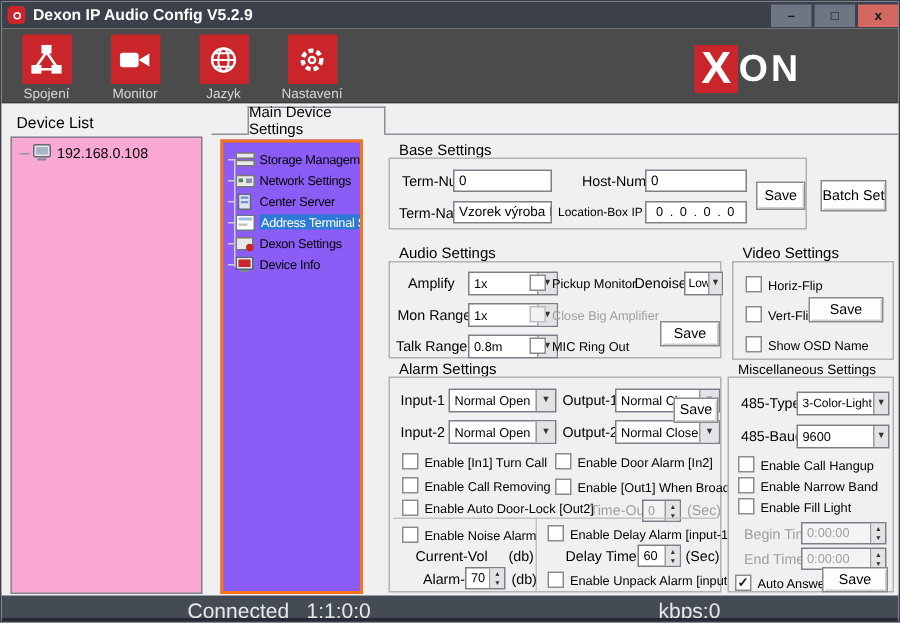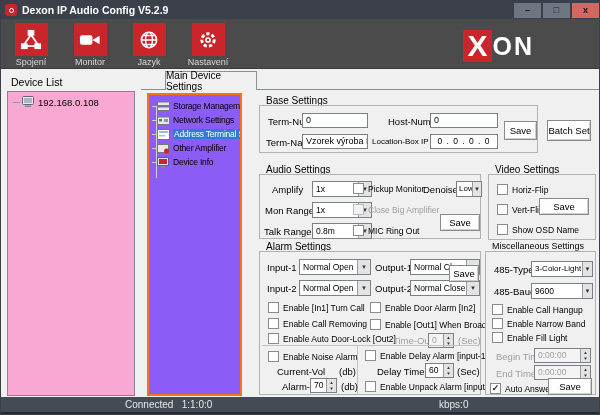--- a/index.html
+++ b/index.html
@@ -86,21 +86,21 @@
 
   .pbtn { position:absolute; background:#fdfdfd; border:1px solid #8a8a8a;
           box-shadow:inset 1px 1px 0 #fff, inset -1px -1px 0 #cfcfcf;
           font-size:9.5px; display:flex; align-items:center; justify-content:center; cursor:default; }
 
   .divider-h { position:absolute; height:1px; background:#c3c3c3; }
   .divider-v { position:absolute; width:1px; background:#c3c3c3; }
 
   
   .statusbar { position:absolute; left:0; right:0; top:396px; height:15px; background:#454b55;
-               color:#e8e8e8; font-size:10px; }
+               color:#e8e8e8; font-size:14px; }
   .statusbar span { position:absolute; top:2px; white-space:pre; }
   .bottom-strip { position:absolute; left:0; right:0; top:411px; height:4px; background:#262b33; }
 </style>
 </head>
 <body>
 
 <div class="window">
 
   <div class="titlebar">
     <div class="app-icon">
@@ -192,32 +192,40 @@
       <div class="tree-item">
         <svg width="13" height="11" viewBox="0 0 13 11">
           <rect x="0.5" y="2" width="12" height="7.5" fill="#e8e8e8" stroke="#777"></rect>
           <rect x="2" y="4" width="3" height="2.5" fill="#4a8a5a"></rect>
           <rect x="7" y="4" width="4" height="3" fill="#8892b0"></rect>
         </svg>
         <span class="lbl">Network Settings</span>
       </div>
       <div class="tree-item">
         <svg width="13" height="11" viewBox="0 0 13 11">
+          <rect x="2" y="0.5" width="8" height="10" fill="#dde3ee" stroke="#667"></rect>
+          <rect x="3.5" y="2" width="5" height="1.5" fill="#6e93c8"></rect>
+          <rect x="3.5" y="5" width="5" height="1.5" fill="#6e93c8"></rect>
+        </svg>
+        <span class="lbl">Center Server</span>
+      </div>
+      <div class="tree-item">
+        <svg width="13" height="11" viewBox="0 0 13 11">
           <rect x="0.5" y="0.5" width="12" height="10" fill="#fff" stroke="#678"></rect>
           <rect x="2" y="2" width="9" height="2" fill="#9bbdde"></rect>
           <rect x="2" y="6" width="6" height="1.5" fill="#bbb"></rect>
         </svg>
         <span class="lbl selected">Address Terminal Settings</span>
       </div>
       <div class="tree-item">
         <svg width="13" height="11" viewBox="0 0 13 11">
           <rect x="0.5" y="1.5" width="11" height="8" fill="#e8e8e8" stroke="#777"></rect>
           <circle cx="9.5" cy="8" r="2.5" fill="#c9252b"></circle>
         </svg>
-        <span class="lbl">Other Amplifier</span>
+        <span class="lbl">Dexon Settings</span>
       </div>
       <div class="tree-item">
         <svg width="13" height="11" viewBox="0 0 13 11">
           <rect x="0.5" y="0.5" width="11" height="8" fill="#dde3ee" stroke="#567"></rect>
           <rect x="2" y="2" width="8" height="5" fill="#c9252b"></rect>
           <rect x="3.5" y="9" width="5" height="1.5" fill="#888"></rect>
         </svg>
         <span class="lbl">Device Info</span>
       </div>
     </div>

